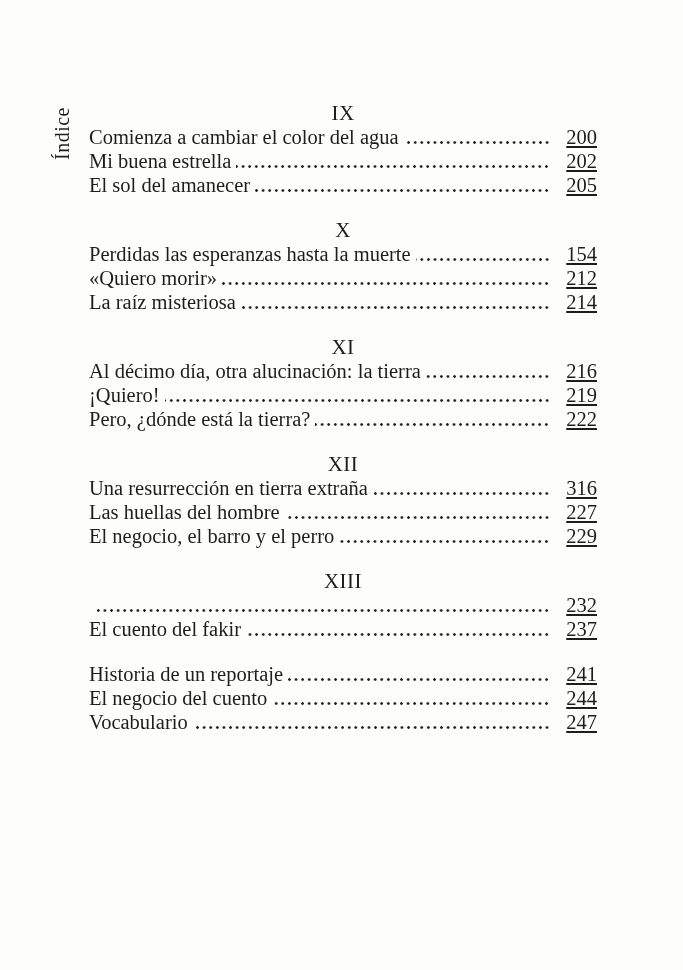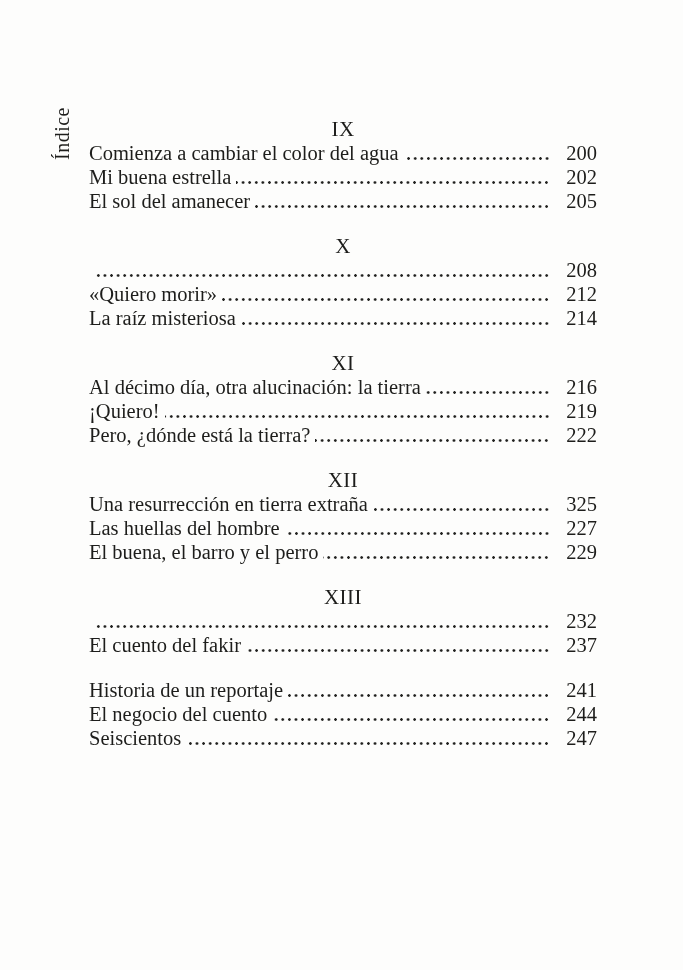--- a/index.html
+++ b/index.html
@@ -27,21 +27,21 @@
     letter-spacing: 0.5px;
     white-space: nowrap;
   }
   .content {
     position: absolute;
     left: 89px;
     top: 101px;
     width: 508px;
   }
   .section { margin-top: 21px; }
-  .section:first-child { margin-top: 16px; }
+  .section:first-child { margin-top: 0; }
   .numeral {
     text-align: center;
     font-size: 21px;
     line-height: 24px;
     letter-spacing: 0.5px;
   }
   .row {
     display: flex;
     align-items: center;
     font-size: 20.5px;
@@ -56,20 +56,21 @@
     background-image: radial-gradient(circle, #21211f 1.15px, rgba(0,0,0,0) 1.5px);
     background-size: 6.6px 5px;
     background-repeat: repeat-x;
     background-position: right bottom;
     min-width: 12px;
   }
   .pagenum {
     min-width: 38px;
     text-align: right;
     white-space: nowrap;
+    text-decoration: underline;
   }
 </style>
 </head>
 <body>
 
 <div class="page">
 
   <div class="side-label">Índice</div>
 
   <div class="content">
@@ -89,22 +90,23 @@
       <div class="row">
         <span class="title">El sol del amanecer</span>
         <span class="dots"></span>
         <span class="pagenum">205</span>
       </div>
     </div>
 
     <div class="section">
       <div class="numeral">X</div>
       <div class="row">
+        <span class="title">Perdidas las esperanzas hasta la muerte</span>
         <span class="dots"></span>
-        <span class="pagenum">208</span>
+        <span class="pagenum">154</span>
       </div>
       <div class="row">
         <span class="title">«Quiero morir»</span>
         <span class="dots"></span>
         <span class="pagenum">212</span>
       </div>
       <div class="row">
         <span class="title">La raíz misteriosa</span>
         <span class="dots"></span>
         <span class="pagenum">214</span>
@@ -128,29 +130,29 @@
         <span class="dots"></span>
         <span class="pagenum">222</span>
       </div>
     </div>
 
     <div class="section">
       <div class="numeral">XII</div>
       <div class="row">
         <span class="title">Una resurrección en tierra extraña</span>
         <span class="dots"></span>
-        <span class="pagenum">325</span>
+        <span class="pagenum">316</span>
       </div>
       <div class="row">
         <span class="title">Las huellas del hombre</span>
         <span class="dots"></span>
         <span class="pagenum">227</span>
       </div>
       <div class="row">
-        <span class="title">El buena, el barro y el perro</span>
+        <span class="title">El negocio, el barro y el perro</span>
         <span class="dots"></span>
         <span class="pagenum">229</span>
       </div>
     </div>
 
     <div class="section">
       <div class="numeral">XIII</div>
       <div class="row">
         <span class="dots"></span>
         <span class="pagenum">232</span>
@@ -167,20 +169,20 @@
         <span class="title">Historia de un reportaje</span>
         <span class="dots"></span>
         <span class="pagenum">241</span>
       </div>
       <div class="row">
         <span class="title">El negocio del cuento</span>
         <span class="dots"></span>
         <span class="pagenum">244</span>
       </div>
       <div class="row">
-        <span class="title">Seiscientos</span>
+        <span class="title">Vocabulario</span>
         <span class="dots"></span>
         <span class="pagenum">247</span>
       </div>
     </div>
 
   </div>
 </div>
 
 </body></html>

